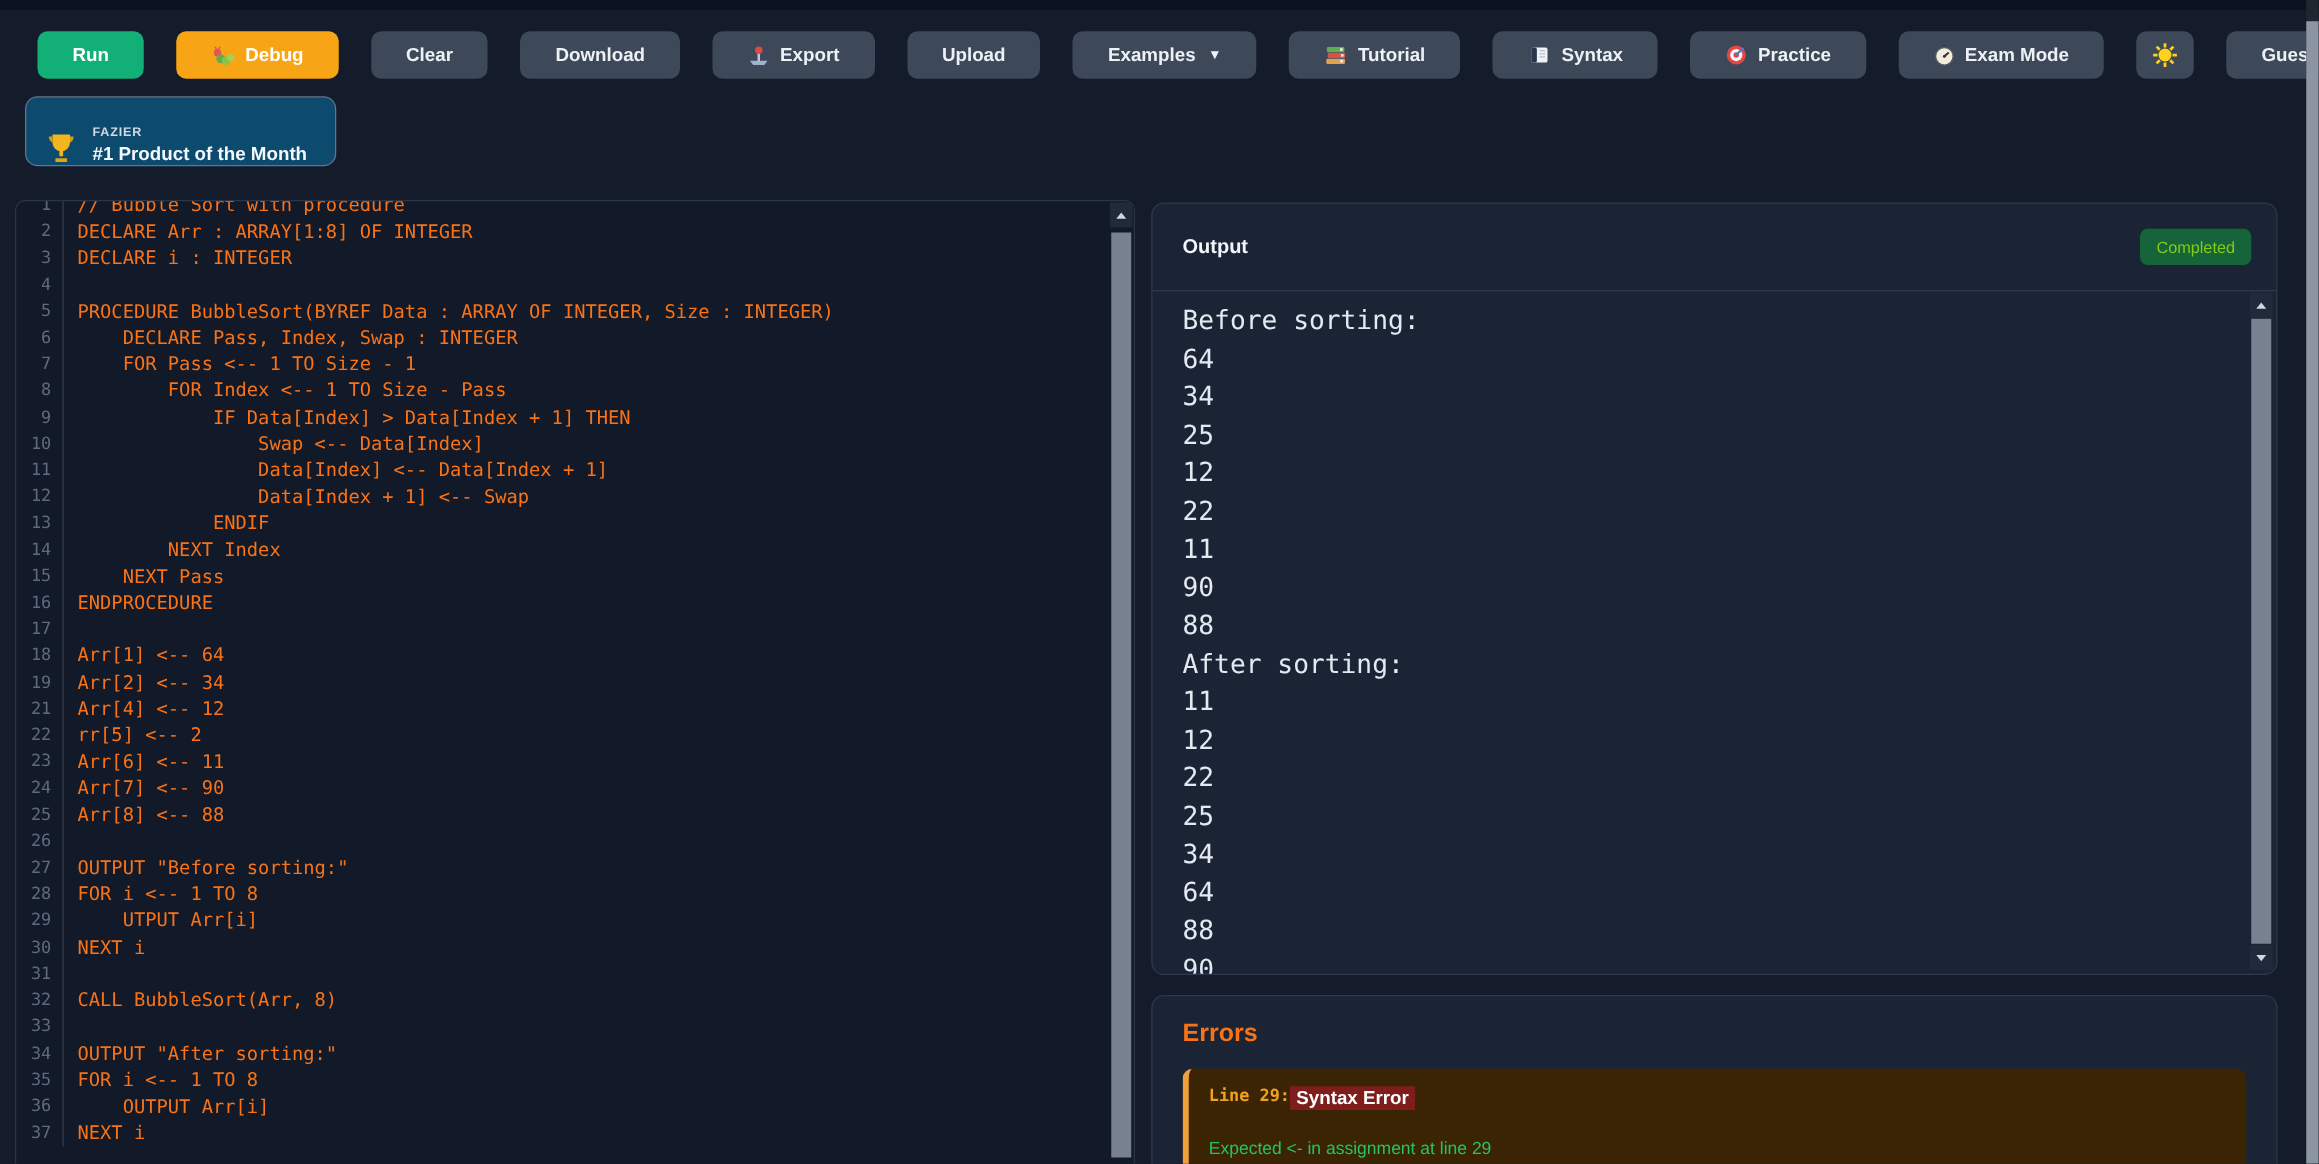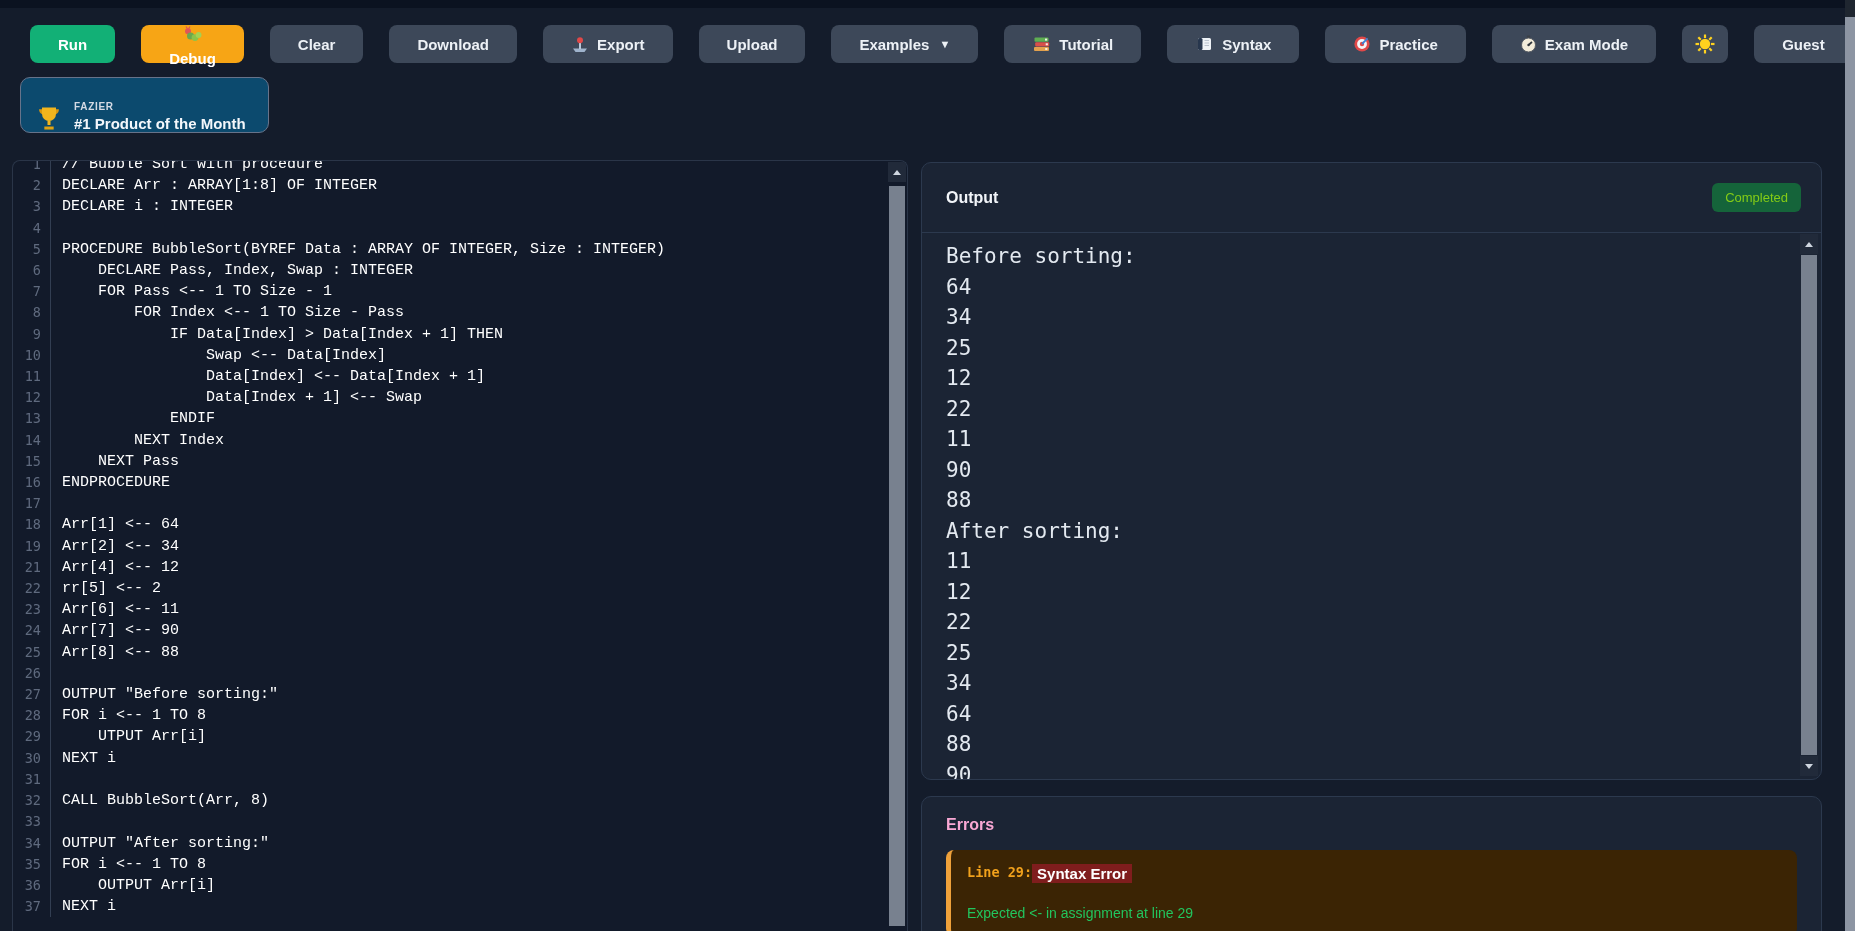--- a/index.html
+++ b/index.html
@@ -12,21 +12,21 @@
   .topstrip { position: absolute; top: 0; left: 0; width: 1855px; height: 8px; background: #0b1220; }
 
   
   .toolbar { position: absolute; top: 25px; left: 30px; right: 58px; height: 38px; display: flex; gap: 26px; align-items: center; }
   .btn {
     height: 38px; display: inline-flex; align-items: center; gap: 8px; padding: 0 28px;
     border-radius: 8px; background: #3d4859; color: #edf1f6; font-size: 15px; font-weight: 700;
     border: none; cursor: pointer; white-space: nowrap; font-family: "Liberation Sans", sans-serif;
   }
   .btn.green { background: #12b076; color: #fff; }
-  .btn.orange { background: #f7a515; color: #fff; flex-direction: column; }
+  .btn.orange { background: #f7a515; color: #fff; }
   .btn.red { background: #f04b50; color: #fff; }
   .btn.square { padding: 0 13px; }
   .toolbar-right { margin-left: auto; display: flex; gap: 26px; align-items: flex-end; }
   .caret { font-size: 11px; margin-left: 2px; }
 
   
   .promo {
     position: absolute; top: 77px; left: 20px; height: 56px;
     background: #0c4a6e; border: 1px solid #67738a; border-radius: 10px;
     display: flex; align-items: flex-end; gap: 11px; padding: 0 22px 0 14px; cursor: pointer;
@@ -39,21 +39,21 @@
     position: absolute; left: 12px; top: 160px; width: 896px; height: 771px;
     background: #121a2a; border: 1px solid #2a3548; border-bottom: none;
     border-radius: 8px 8px 0 0; overflow: hidden;
   }
   .code-area { margin-top: -7px; font-family: "DejaVu Sans Mono", monospace; font-size: 15px; line-height: 21.2px; }
   .code-line { display: flex; }
   .ln {
     width: 38px; flex: 0 0 38px; text-align: right; padding-right: 9px;
     color: #5f6a7e; border-right: 1px solid #323e52; font-size: 13.5px; user-select: none;
   }
-  .code-text { padding-left: 11px; color: #ffffff; white-space: pre; font-family: Liberation Mono, monospace; }
+  .code-text { padding-left: 11px; color: #f97316; white-space: pre; }
 
   .sb-btn { width: 18px; height: 20px; background: #212a3a; display: flex; align-items: center; justify-content: center; cursor: pointer; }
   .chev { width: 0; height: 0; border-left: 4px solid transparent; border-right: 4px solid transparent; }
   .chev.up { border-bottom: 5px solid #cfd6e0; }
   .chev.down { border-top: 5px solid #cfd6e0; }
   .editor-sb { position: absolute; top: 1px; right: 1px; bottom: 0; width: 18px; }
   .editor-sb .thumb { position: absolute; top: 24px; bottom: 5px; left: 1px; width: 16px; background: #78818f; }
 
   
   .panel {
@@ -65,21 +65,21 @@
   .panel-header { height: 70px; display: flex; align-items: center; padding: 0 20px 0 24px; border-bottom: 1px solid #2c394e; }
   .panel-title { font-size: 16px; font-weight: 600; color: #f2f5f9; }
   .status-badge { margin-left: auto; background: #15643a; color: #84cc16; font-size: 13px; font-weight: 400; padding: 7px 13px; border-radius: 6px; }
   .output-body { position: relative; height: 546px; overflow: hidden; padding: 8px 44px 0 24px; }
   .out-line { height: 30.5px; font-family: "DejaVu Sans Mono", monospace; font-size: 21px; color: #e3e9f0; display: flex; align-items: center; }
   .output-sb { position: absolute; top: 71px; right: 3px; bottom: 3px; width: 18px; }
   .output-sb .sb-btn.top { position: absolute; top: 0; }
   .output-sb .sb-btn.bottom { position: absolute; bottom: 0; }
   .output-sb .thumb { position: absolute; top: 21px; bottom: 21px; left: 1px; width: 16px; background: #78818f; }
 
-  .errors-title { padding: 19px 24px 16px; font-size: 16px; font-weight: 600; color: #f9a8d4; }
+  .errors-title { padding: 19px 24px 16px; font-size: 20px; font-weight: 600; color: #f97316; }
   .error-card {
     margin: 0 24px; background: #3b2404; border-left: 5px solid #efa13a;
     border-radius: 8px; padding: 14px 16px 15px;
   }
   .error-line1 { display: flex; }
   .error-loc { font-family: "DejaVu Sans Mono", monospace; font-size: 13.5px; font-weight: 700; color: #f1a11c; }
   .error-type { background: #7f1d1d; color: #ffffff; font-size: 15px; font-weight: 600; padding: 1px 5px; }
   .error-msg { margin-top: 22px; font-size: 14px; color: #22c55e; }
 
   

